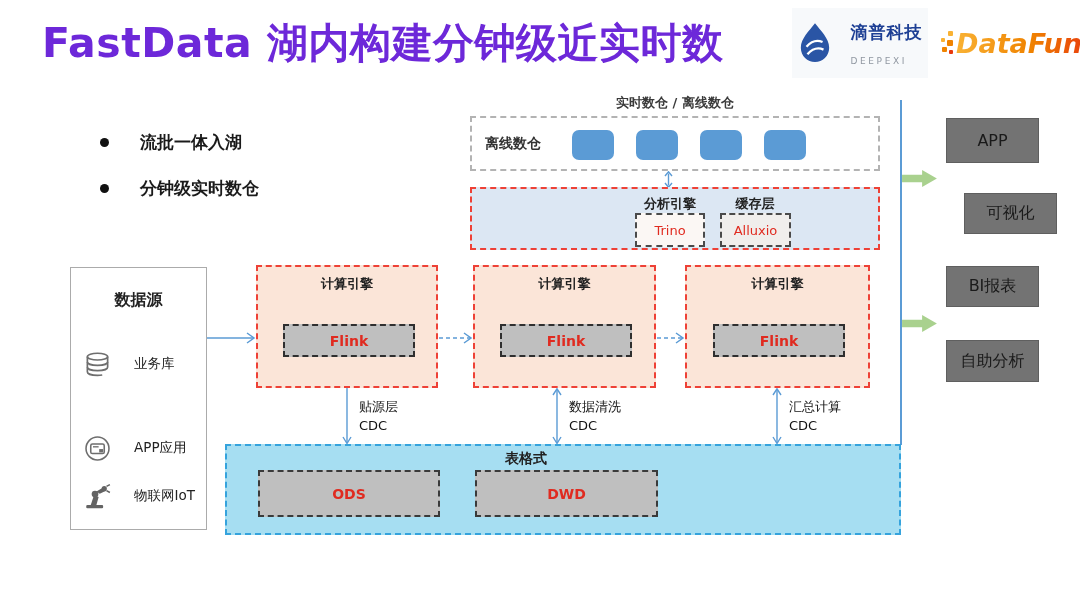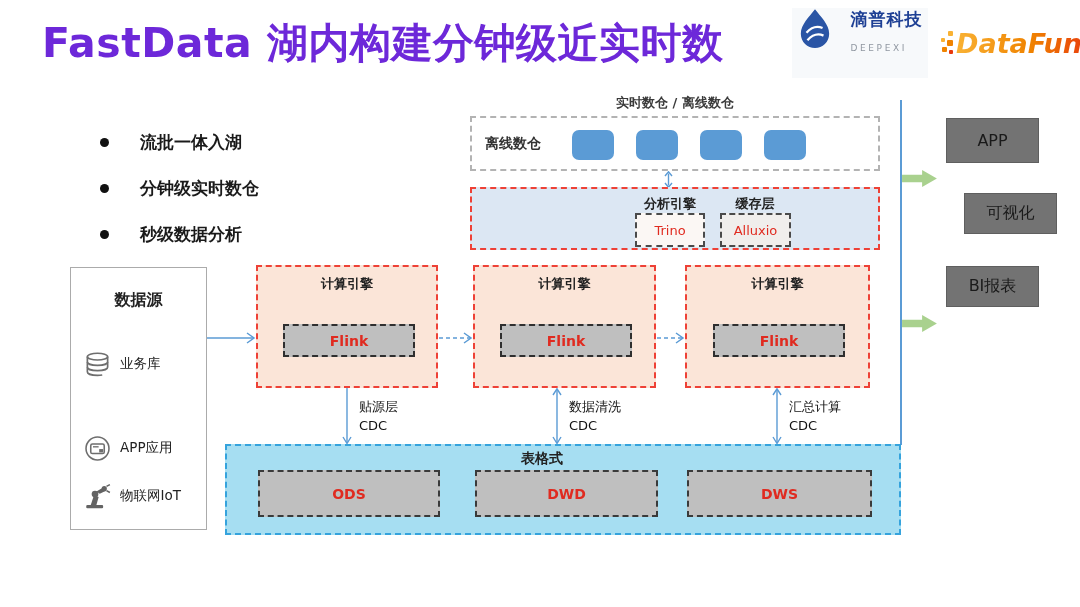--- a/index.html
+++ b/index.html
@@ -3,21 +3,21 @@
 <meta charset="utf-8">
 <style>
   * { margin:0; padding:0; box-sizing:border-box; }
   html,body { background:#ffffff; }
   body { font-family:"DejaVu Sans","Liberation Sans",sans-serif; }
   #slide { position:relative; width:1080px; height:607px; background:#ffffff; overflow:hidden; }
   .abs { position:absolute; }
 
   
   .title { left:42px; top:16px; font-size:41px; font-weight:600; color:#6d28d9; white-space:nowrap; z-index:1; letter-spacing:0.5px; }
-  .logo-deepexi { left:792px; top:8px; width:136px; height:70px; background:#f7f9fb; z-index:2; display:flex; align-items:flex-start; justify-content:center; gap:19px; }
+  .logo-deepexi { left:792px; top:8px; width:136px; height:70px; background:#f7f9fb; z-index:2; display:flex; align-items:center; justify-content:center; gap:19px; }
   .dp-cn { font-size:17px; font-weight:bold; color:#1d3f94; letter-spacing:1px; }
   .dp-en { font-size:9px; color:#9097a1; letter-spacing:2.6px; margin-top:12px; }
   .logo-datafun { left:934px; top:20px; height:46px; background:#ffffff; z-index:2; display:flex; align-items:center; gap:2px; padding:0 6px; }
   .df-text { font-size:27px; font-weight:bold; font-style:italic; background:linear-gradient(90deg,#F9B234 0%,#F08300 55%,#E8380D 100%); -webkit-background-clip:text; background-clip:text; color:transparent; }
 
   
   .bullets { left:100px; top:131px; }
   .bullet-item { display:flex; align-items:center; gap:31px; margin-bottom:23px; font-size:17px; font-weight:600; color:#1a1a1a; }
   .dot { width:9px; height:9px; border-radius:50%; background:#111; flex:0 0 auto; }
   .top-label { left:470px; top:94px; width:410px; text-align:center; font-size:13px; font-weight:600; color:#3a3a3a; }
@@ -33,26 +33,26 @@
   .compute { top:265px; height:123px; background:#fbe5d8; border:2px dashed #ee4136; position:absolute; }
   .cp-title { position:absolute; top:8px; left:0; width:100%; text-align:center; font-size:13px; font-weight:700; color:#222; }
   .flink { position:absolute; top:57px; width:132px; height:33px; background:#bfbfbf; border:2px dashed #2f2f2f; display:flex; align-items:center; justify-content:center; font-size:14px; font-weight:600; color:#e02b20; }
 
   .outbox { left:946px; width:93px; border:1.5px solid #5f5f5f; background:#737373; display:flex; align-items:center; justify-content:center; font-size:16px; color:#1a1a1a; position:absolute; }
 
   .bus-line { left:900px; top:100px; width:2px; height:345px; background:#5b9bd5; }
 
   .datasource { left:70px; top:267px; width:137px; height:263px; border:1.5px solid #ababab; background:#fff; }
   .ds-title { position:absolute; top:22px; left:0; width:100%; text-align:center; font-size:16px; font-weight:600; color:#222; }
-  .ds-item { position:absolute; left:13px; height:30px; display:flex; align-items:center; gap:9px; font-size:13.5px; color:#222; }
+  .ds-item { position:absolute; left:13px; height:30px; display:flex; align-items:center; gap:23px; font-size:13.5px; color:#222; }
 
   .cdc-label { top:397px; font-size:13px; color:#111; line-height:19px; position:absolute; }
 
   .tablefmt { left:225px; top:444px; width:676px; height:91px; background:#a6def2; border:2px dashed #35a3dd; }
-  .tf-title { position:absolute; top:4px; left:16px; width:676px; padding-right:78px; text-align:center; font-size:14px; font-weight:700; color:#222; }
+  .tf-title { position:absolute; top:4px; left:0; width:676px; padding-right:78px; text-align:center; font-size:14px; font-weight:700; color:#222; }
   .tf-box { position:absolute; top:24px; height:47px; background:#bfbfbf; border:2px dashed #3a3a3a; display:flex; align-items:center; justify-content:center; font-size:14px; font-weight:600; color:#e02b20; }
 </style>
 </head>
 <body>
 
 <div id="slide">
 
   <div class="abs title">FastData 湖内构建分钟级近实时数</div>
 
   <div class="abs logo-deepexi">
@@ -80,24 +80,20 @@
 
   <div class="abs bullets">
     <div class="bullet-item">
       <span class="dot"></span>
       <span>流批一体入湖</span>
     </div>
     <div class="bullet-item">
       <span class="dot"></span>
       <span>分钟级实时数仓</span>
     </div>
-    <div class="bullet-item">
-      <span class="dot"></span>
-      <span>秒级数据分析</span>
-    </div>
   </div>
 
   <div class="abs top-label">实时数仓 / 离线数仓</div>
 
   <div class="abs data-mart">
     <div class="dm-label">离线数仓</div>
     <div class="blue-block" style="left:100px;"></div>
     <div class="blue-block" style="left:164px;"></div>
     <div class="blue-block" style="left:228px;"></div>
     <div class="blue-block" style="left:292px;"></div>
@@ -146,20 +142,21 @@
   <svg class="abs" style="left:902px; top:169px;" width="36" height="19" viewBox="0 0 34 18">
     <polygon points="0,5.5 19,5.5 19,1 33,9 19,17 19,12.5 0,12.5" fill="#a9d18e"></polygon>
   </svg>
   <svg class="abs" style="left:902px; top:314px;" width="36" height="19" viewBox="0 0 34 18">
     <polygon points="0,5.5 19,5.5 19,1 33,9 19,17 19,12.5 0,12.5" fill="#a9d18e"></polygon>
   </svg>
 
   <div class="outbox" style="top:118px; height:45px;">APP</div>
   <div class="outbox" style="top:193px; height:41px;margin-left:18px;">可视化</div>
   <div class="outbox" style="top:266px; height:41px;">BI报表</div>
+  <div class="outbox" style="top:340px; height:42px;">自助分析</div>
 
   <div class="abs datasource">
     <div class="ds-title">数据源</div>
 
     <div class="ds-item" style="top:81px;">
       <svg width="27" height="27" viewBox="0 0 24 24">
         <ellipse cx="12" cy="5" rx="9" ry="3" fill="none" stroke="#6e6e6e" stroke-width="1.5"></ellipse>
         <path d="M3 5v4.7c0 1.7 4 3 9 3s9-1.3 9-3V5" fill="none" stroke="#6e6e6e" stroke-width="1.5"></path>
         <path d="M3 9.7v4.7c0 1.7 4 3 9 3s9-1.3 9-3V9.7" fill="none" stroke="#6e6e6e" stroke-width="1.5"></path>
         <path d="M3 14.4v4.2c0 1.7 4 3 9 3 1.5 0 2.9-.1 4.2-.3" fill="none" stroke="#6e6e6e" stroke-width="1.5"></path>
@@ -217,16 +214,15 @@
   </div>
   <div class="cdc-label" style="left:789px;">
     <div>汇总计算</div>
     <div>CDC</div>
   </div>
 
   <div class="abs tablefmt">
     <div class="tf-title">表格式</div>
     <div class="tf-box" style="left:31px; width:182px;">ODS</div>
     <div class="tf-box" style="left:248px; width:183px;">DWD</div>
-    <div class="tf-box" style="left:460px; width:185px;">DWS</div>
   </div>
 
 </div>
 
 </body></html>

